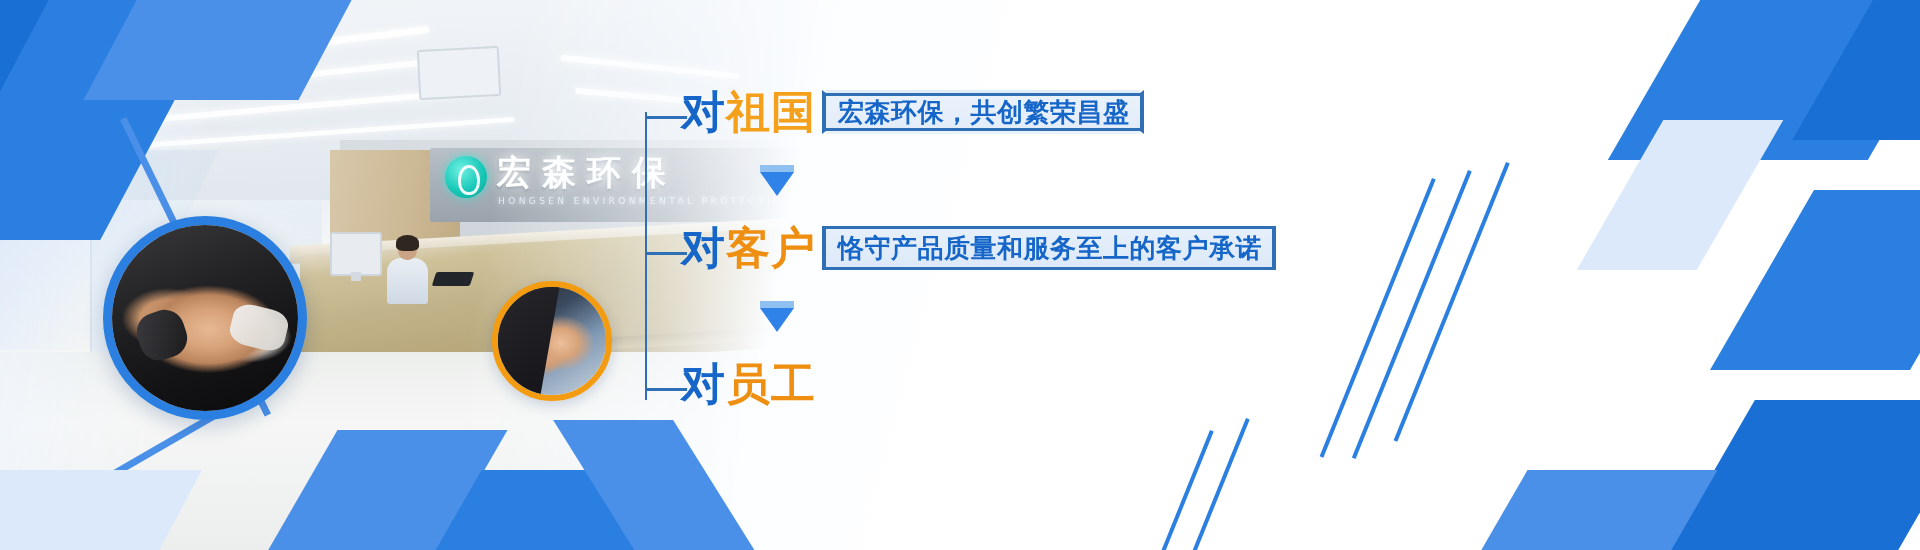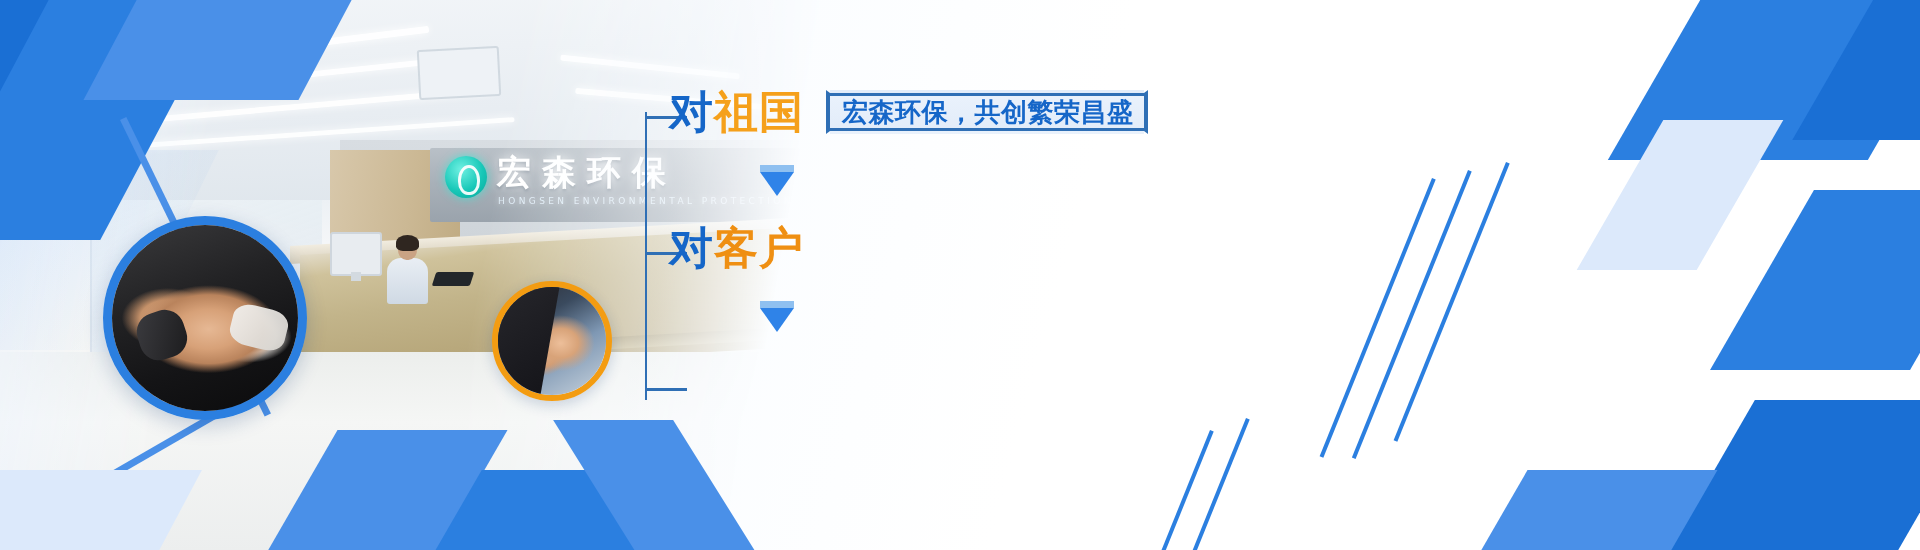--- a/index.html
+++ b/index.html
@@ -139,21 +139,21 @@
   .deco{position:absolute;pointer-events:none;}
   .para{position:absolute;}
   .line-thin{position:absolute;background:#2b7fe0;}
 
   
   .content{position:absolute;left:645px;top:66px;width:720px;height:420px;}
   .connector{
     position:absolute;left:0px;top:46px;width:2px;height:288px;background:#2f6fb5;
   }
   .branch{position:absolute;left:0px;width:42px;height:3px;background:#2f6fb5;}
-  .row{position:absolute;left:24px;display:flex;align-items:center;white-space:nowrap;gap:16px;}
+  .row{position:absolute;left:36px;display:flex;align-items:center;white-space:nowrap;}
   .lbl{font-size:44px;font-weight:700;line-height:1;letter-spacing:1px;}
   .lbl .b{color:#1566c8;}
   .lbl .o{color:#f5a01b;}
   .lbl .o2{color:#ef8f12;text-align:center;}
   .tagbox{
     margin-left:6px;display:inline-flex;align-items:center;
     height:44px;padding:0 10px 0 12px;
     background:linear-gradient(180deg,#e6f0fb 0%,#dde9f8 100%);
     border-left:4px solid #2f6fb5;border-right:4px solid #2f6fb5;
     border-top:3px solid #2f6fb5;border-bottom:3px solid #2f6fb5;
@@ -266,21 +266,23 @@
 
     <div class="row" style="top:24px;">
       <span class="lbl"><span class="b">对</span><span class="o">祖国</span></span>
       <span class="tagbox open-tb">宏森环保，共创繁荣昌盛</span>
     </div>
 
     <div class="arrow" style="left:115px;top:106px;"></div>
 
     <div class="row" style="top:160px;">
       <span class="lbl"><span class="b">对</span><span class="o2">客户</span></span>
+      <span class="tagbox">恪守产品质量和服务至上的客户承诺</span>
     </div>
 
     <div class="arrow" style="left:115px;top:242px;"></div>
 
     <div class="row" style="top:296px;">
+      <span class="lbl"><span class="b">对</span><span class="o2">员工</span></span>
     </div>
 
   </div>
 </div>
 
 </body></html>

